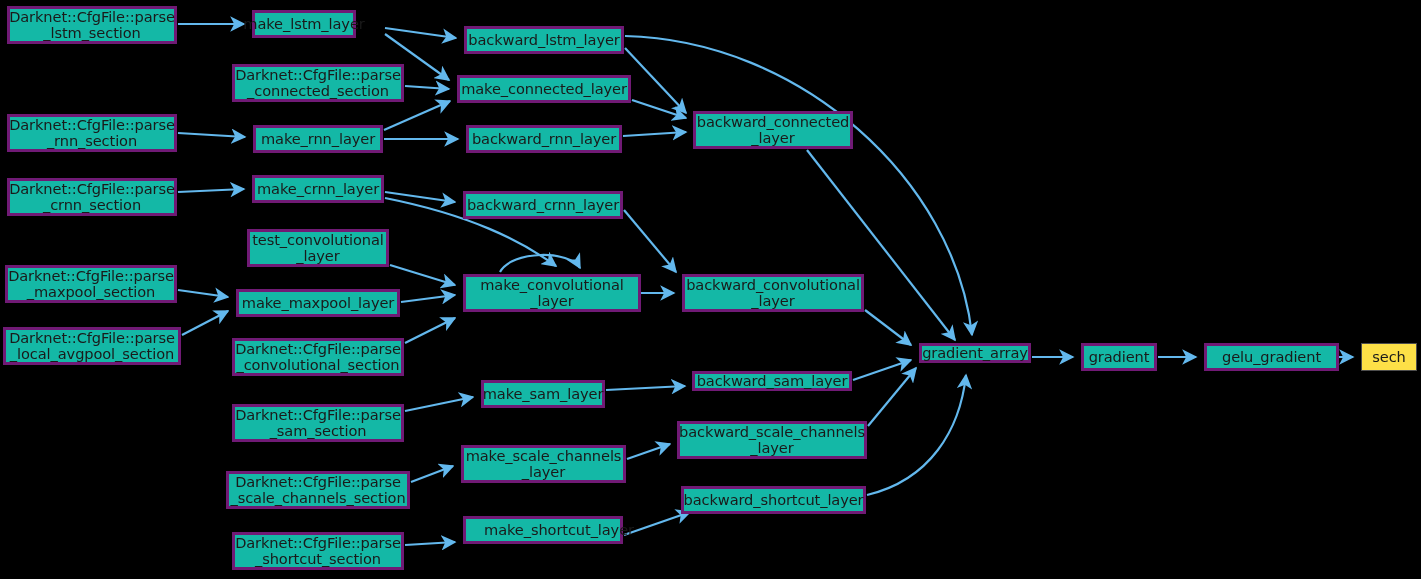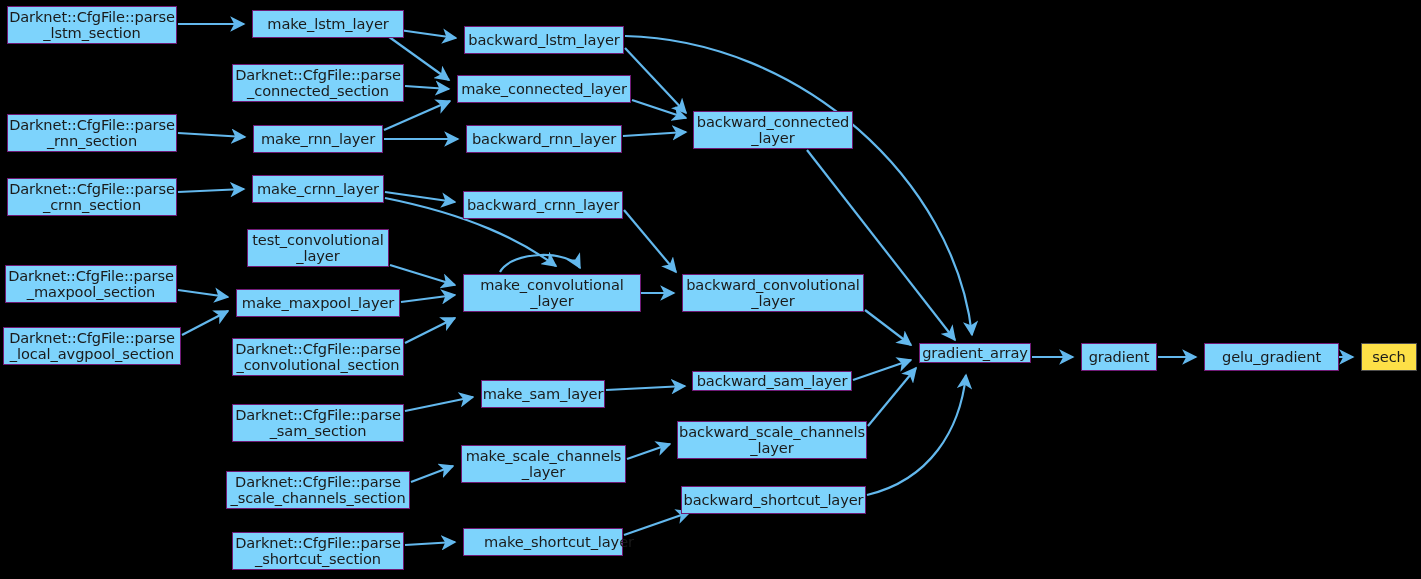--- a/index.html
+++ b/index.html
@@ -18,22 +18,22 @@
   #edge-layer {
     position: absolute;
     left: 0; top: 0;
     width: 1421px;
     height: 579px;
     pointer-events: none;
   }
   .node {
     position: absolute;
     box-sizing: border-box;
-    background: #7dd3fc;
-    border: 1px solid #701a75;
+    background: #14b8a6;
+    border: 3px solid #701a75;
     display: flex;
     align-items: center;
     justify-content: center;
     text-align: center;
     color: #1a1a1a;
     font-size: 14.6px;
     line-height: 1.12;
     letter-spacing: -0.1px;
     white-space: pre-line;
     padding: 0 3px;
@@ -89,21 +89,21 @@
         <path d="M 624,535 L 690,512" fill="none" stroke="#63b8ed" stroke-width="2.2" marker-end="url(#arrow)"></path>
         <path d="M 405,545 L 455,542" fill="none" stroke="#63b8ed" stroke-width="2.2" marker-end="url(#arrow)"></path>
         <path d="M 1032,357 L 1073,357" fill="none" stroke="#63b8ed" stroke-width="2.2" marker-end="url(#arrow)"></path>
         <path d="M 1158,357 L 1196,357" fill="none" stroke="#63b8ed" stroke-width="2.2" marker-end="url(#arrow)"></path>
         <path d="M 1318,357 L 1353,357" fill="none" stroke="#63b8ed" stroke-width="2.2" marker-end="url(#arrow)"></path>
       </g>
   </svg>
   <div id="nodes-group">
       <div class="node" style="left: 7px; top: 6px; width: 170px; height: 38px;">Darknet::CfgFile::parse
 _lstm_section</div>
-      <div class="node" style="left: 252px; top: 10px; width: 152px; height: 28px;">make_lstm_layer</div>
+      <div class="node" style="left: 252px; top: 10px; width: 104px; height: 28px;">make_lstm_layer</div>
       <div class="node" style="left: 464px; top: 26px; width: 160px; height: 28px;">backward_lstm_layer</div>
       <div class="node" style="left: 232px; top: 64px; width: 172px; height: 38px;">Darknet::CfgFile::parse
 _connected_section</div>
       <div class="node" style="left: 457px; top: 75px; width: 174px; height: 28px;">make_connected_layer</div>
       <div class="node" style="left: 693px; top: 111px; width: 160px; height: 38px;">backward_connected
 _layer</div>
       <div class="node" style="left: 7px; top: 114px; width: 170px; height: 38px;">Darknet::CfgFile::parse
 _rnn_section</div>
       <div class="node" style="left: 253px; top: 125px; width: 130px; height: 28px;">make_rnn_layer</div>
       <div class="node" style="left: 466px; top: 125px; width: 156px; height: 28px;">backward_rnn_layer</div>
@@ -132,17 +132,17 @@
       <div class="node" style="left: 692px; top: 371px; width: 160px; height: 20px;">backward_sam_layer</div>
       <div class="node" style="left: 232px; top: 404px; width: 172px; height: 38px;">Darknet::CfgFile::parse
 _sam_section</div>
       <div class="node" style="left: 677px; top: 421px; width: 190px; height: 38px;">backward_scale_channels
 _layer</div>
       <div class="node" style="left: 461px; top: 445px; width: 165px; height: 38px; text-align: center;">make_scale_channels
 _layer</div>
       <div class="node" style="left: 226px; top: 471px; width: 184px; height: 38px;">Darknet::CfgFile::parse
 _scale_channels_section</div>
       <div class="node" style="left: 681px; top: 486px; width: 185px; height: 28px;">backward_shortcut_layer</div>
-      <div class="node" style="left: 463px; top: 528px; width: 160px; height: 28px; padding-left: 35px;">make_shortcut_layer</div>
+      <div class="node" style="left: 463px; top: 516px; width: 160px; height: 28px; padding-left: 35px;">make_shortcut_layer</div>
       <div class="node" style="left: 232px; top: 532px; width: 172px; height: 38px;">Darknet::CfgFile::parse
 _shortcut_section</div>
     </div>
 </div>
 
 </body></html>

